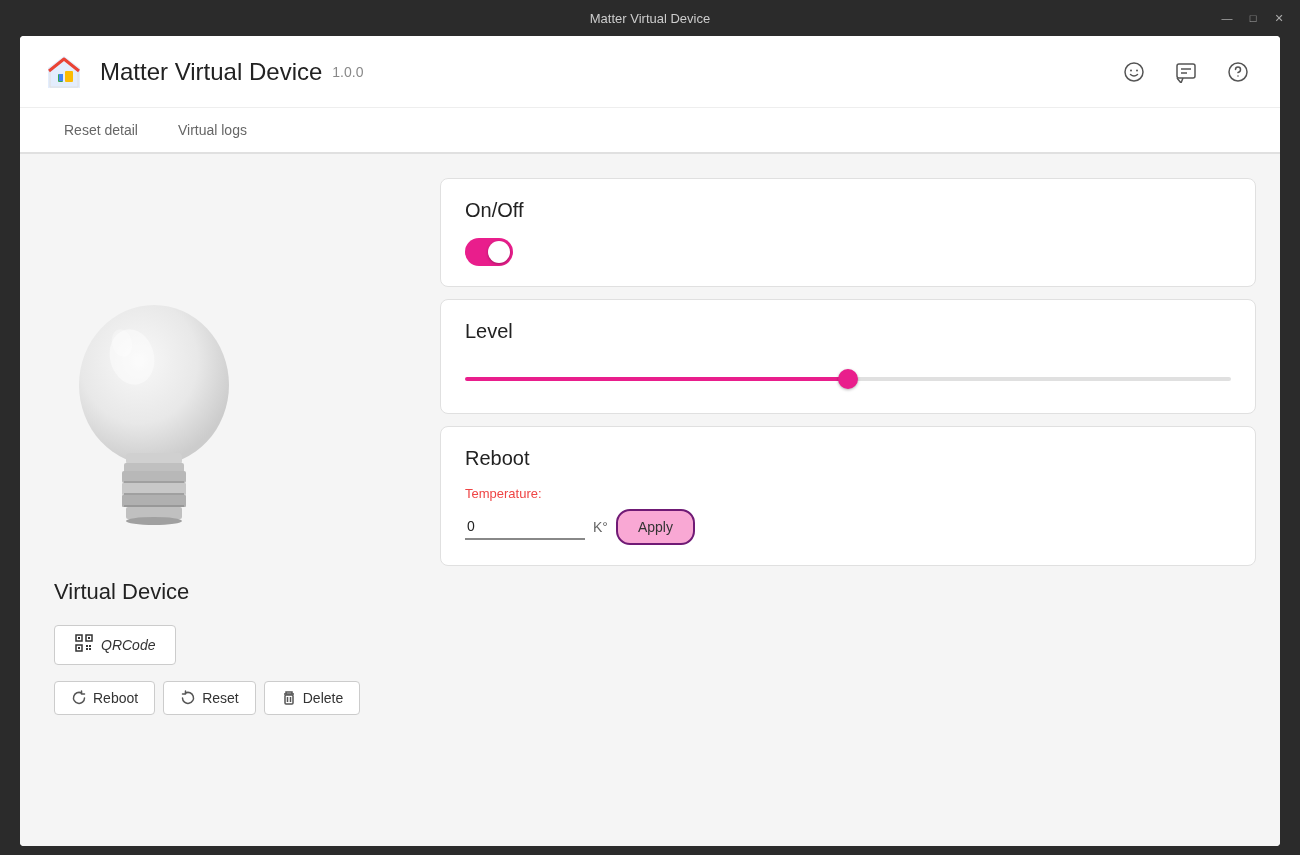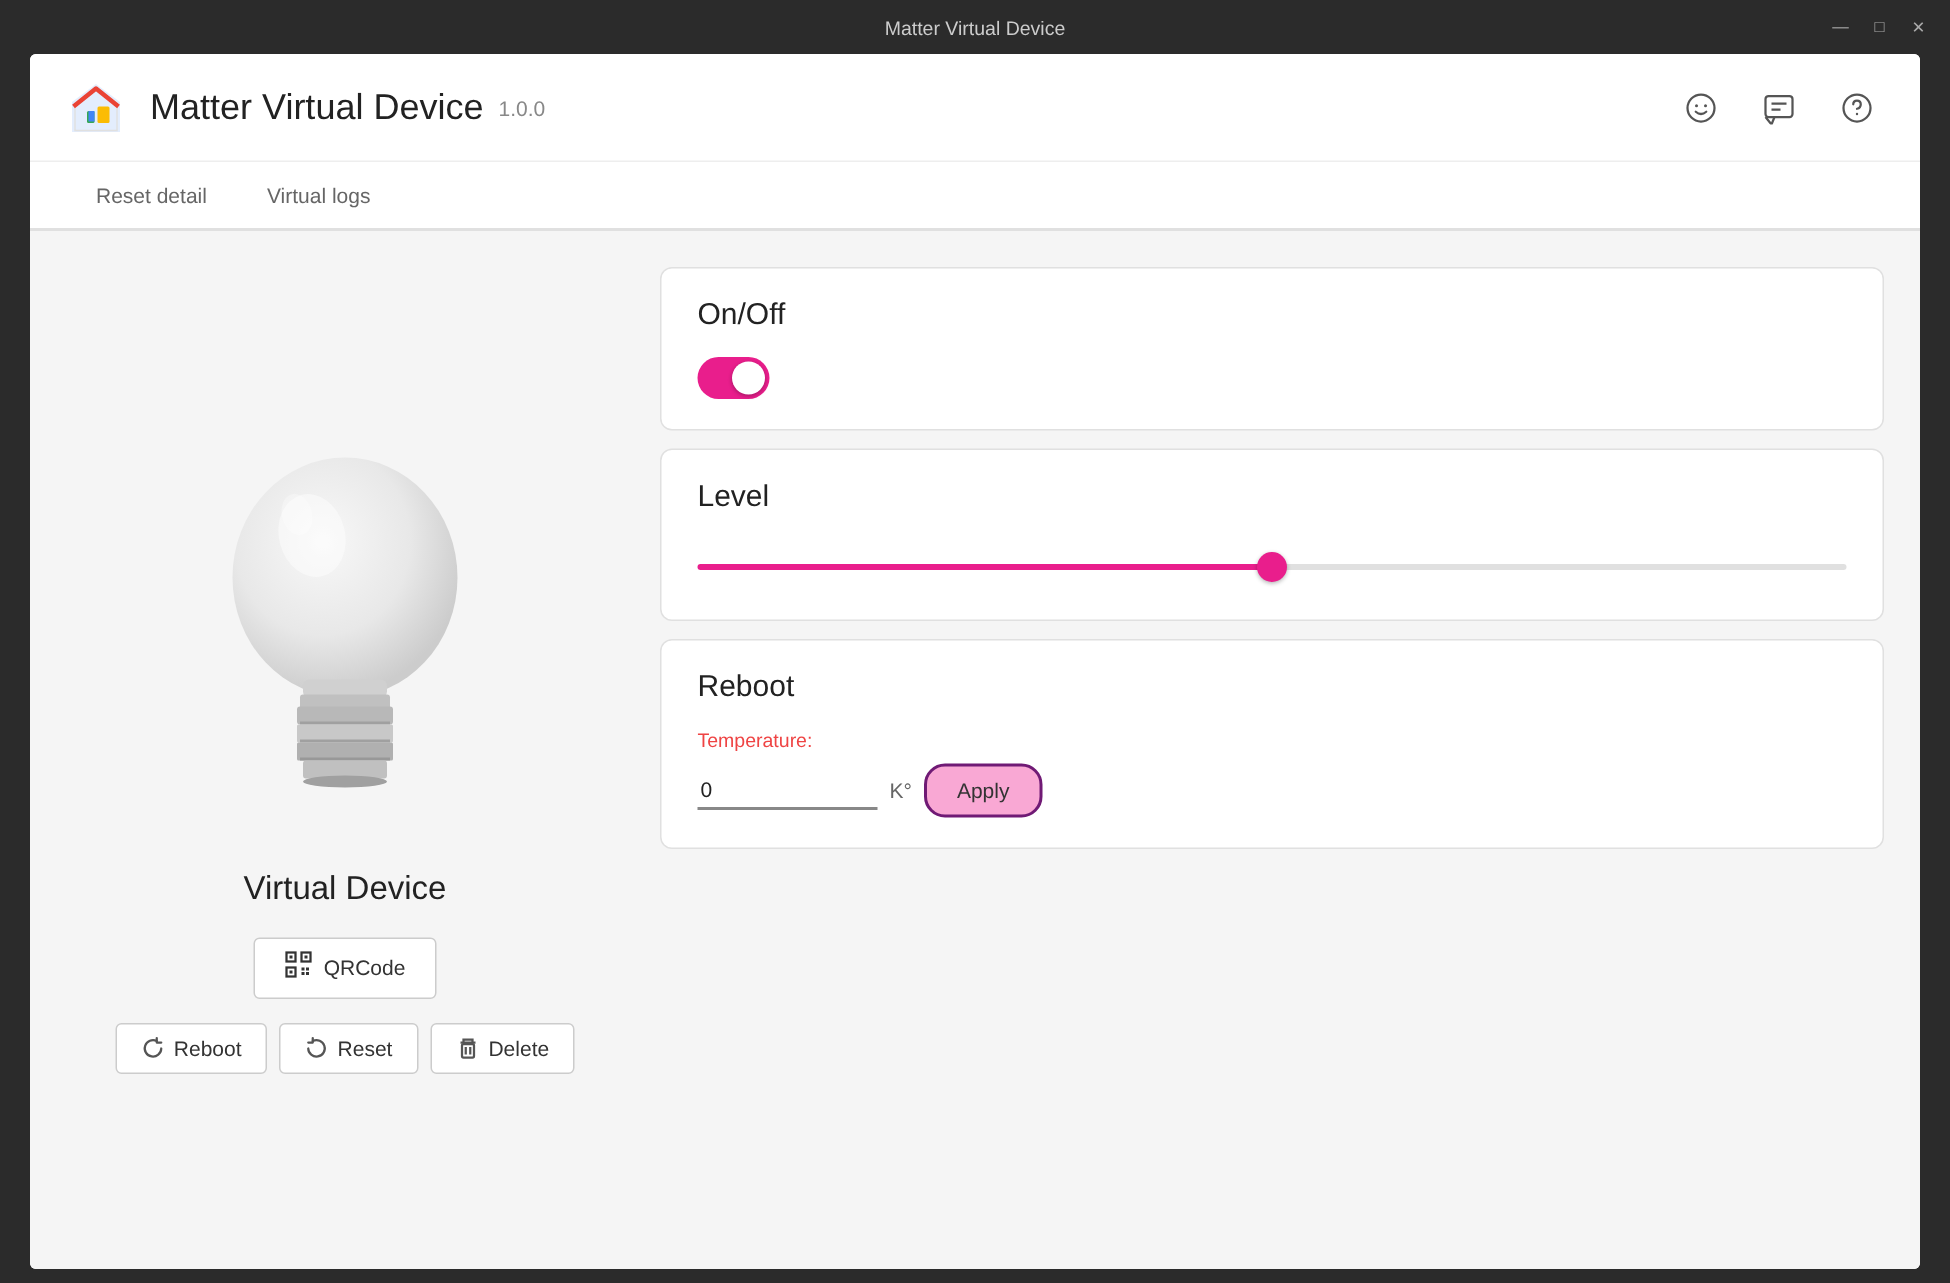--- a/index.html
+++ b/index.html
@@ -126,21 +126,21 @@
       flex: 1;
       background: #f5f5f5;
       overflow: hidden;
     }
 
     
     .left-panel {
       width: 420px;
       display: flex;
       flex-direction: column;
-      align-items: center;
+      align-items: flex-start;
       justify-content: center;
       padding: 34px;
     }
     .bulb-container {
       display: flex;
       align-items: center;
       justify-content: center;
       margin-bottom: 24px;
     }
 
@@ -155,20 +155,21 @@
       align-items: center;
       gap: 8px;
       padding: 8px 20px;
       border: 1px solid #ccc;
       border-radius: 4px;
       background: #fff;
       cursor: pointer;
       font-size: 14px;
       color: #333;
       margin-bottom: 16px;
+      font-style: italic;
     }
     .action-btns {
       display: flex;
       gap: 8px;
     }
     .action-btn {
       display: flex;
       align-items: center;
       gap: 6px;
       padding: 8px 16px;

